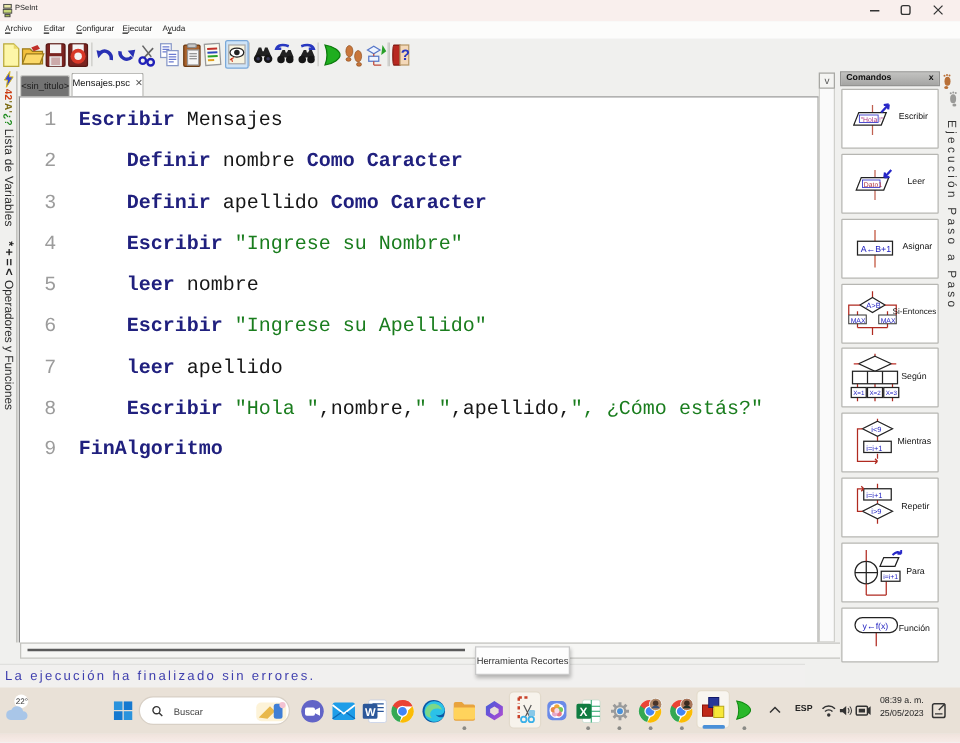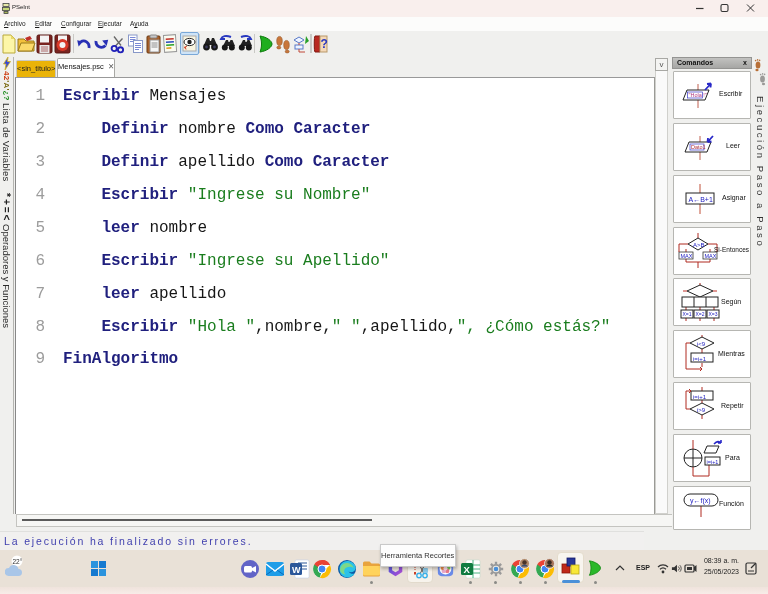--- a/index.html
+++ b/index.html
@@ -9,21 +9,21 @@
 #title .tt{position:absolute;left:20px;top:3px;font-size:9px;color:#333}
 
 #menu{left:0;top:17px;width:768px;height:14px;background:#fcfcfb;font-size:6.5px;color:#1a1a1a}
 #menu span{position:absolute;top:3px}
 #menu u{text-decoration-thickness:1px}
 
 #toolbar{left:0;top:31px;width:768px;height:26px;background:#f0f0ee}
 .tsep{position:absolute;top:3px;width:1px;height:19px;background:#c9c9c5}
 
 #tabbar{left:14px;top:57px;width:754px;height:20px}
-.tab1{position:absolute;left:2px;top:3px;width:40px;height:17px;background:#eab308;border:1px solid #c9c9c6;border-bottom:none;border-radius:2px 2px 0 0;font-size:7.5px;color:#222;text-align:right;line-height:15px}
+.tab1{position:absolute;left:2px;top:3px;width:40px;height:17px;background:#737373;border:1px solid #c9c9c6;border-bottom:none;border-radius:2px 2px 0 0;font-size:7.5px;color:#222;text-align:right;line-height:15px}
 .tab2{position:absolute;left:43px;top:1px;width:58px;height:19px;background:#fff;border:1px solid #a8a8a4;border-bottom:none;border-radius:2px 2px 0 0;font-size:7.5px;color:#111;text-align:right;line-height:16px}
 
 #lstrip{left:0;top:57px;width:14px;height:457px;background:#f0f0ee;border-right:1px solid #b4b4b0}
 .vtxt{position:absolute;writing-mode:vertical-rl;font-size:9.5px;color:#2a2a2a;left:1px;letter-spacing:0.2px}
 
 #editor{left:15px;top:77px;width:640px;height:437px;background:#fff;border-left:1px solid #888;border-top:1px solid #999;border-right:1px solid #9a9a96}
 #code{position:absolute;left:0;top:2.2px;font-family:"Liberation Mono",monospace;font-size:16px;line-height:32.9px;white-space:pre;color:#161616}
 .ln{display:inline-block;width:29px;text-align:right;color:#9c9c9c;margin-right:18px}
 .k{color:#20207e;font-weight:bold}
 .s{color:#1a7d1e}
@@ -36,21 +36,21 @@
 #cpanel{left:672px;top:60px;width:80px;height:475px;background:#f0f0ee}
 #chead{left:672px;top:57px;width:80px;height:12px;background:linear-gradient(#c2c2c0,#a6a6a4);border:1px solid #949492;font-size:7px;font-weight:bold;color:#111;padding-left:4px;line-height:10px}
 .cbtn{position:absolute;left:673px;width:78px;height:48px;background:#fff;border:1px solid #b6b6b2;border-radius:1px}
 .clbl{position:absolute;font-size:7px;color:#111}
 
 #rstrip{left:752px;top:57px;width:16px;height:478px;background:#f0f0ee}
 
 #status{left:0;top:531px;width:644px;height:19px;background:#f1f0ef;border-top:1px solid #e0e0de;font-size:10.5px;letter-spacing:1.85px;color:#3f3fae}
 #status span{position:absolute;left:4px;top:3px}
 
-#tooltip{left:380px;top:544px;width:76px;height:23px;background:#fdfdfd;border:1px solid #c9c9c9;box-shadow:1px 2px 3px rgba(0,0,0,.25);font-size:7.5px;color:#333;line-height:21px;z-index:9}
+#tooltip{left:380px;top:517px;width:76px;height:23px;background:#fdfdfd;border:1px solid #c9c9c9;box-shadow:1px 2px 3px rgba(0,0,0,.25);font-size:7.5px;color:#333;text-align:center;line-height:21px;z-index:9}
 
 #taskbar{left:0;top:550px;width:768px;height:37px;background:#e9e1d7}
 #tbbottom{left:0;top:587px;width:768px;height:7px;background:linear-gradient(#efe3dc,#f8ece8)}
 .dot{position:absolute;top:581px;width:3px;height:3px;border-radius:50%;background:#8a8a86}
 #search{left:111px;top:557px;width:121px;height:23px;background:#fff;border:1px solid #d8d0c6;border-radius:12px;font-size:7.5px;color:#444}
 .tray{position:absolute;font-size:7.5px;color:#222}
 </style></head>
 <body>
 <div id="stage">
 
@@ -361,20 +361,33 @@
       </g>
     </svg>
 
 <div class="abs" id="status">
       <span>La ejecución ha finalizado sin errores.</span>
     </div>
 <div class="abs" id="tooltip">Herramienta Recortes</div>
 
 <div class="abs" id="taskbar"></div>
 <div class="abs" id="tbbottom"></div>
+<div class="abs" id="search">
+      <svg class="abs" style="left:9px;top:6px" width="10" height="10" viewBox="0 0 12 12">
+        <circle cx="5" cy="5" r="3.4" fill="none" stroke="#333" stroke-width="1.3"></circle>
+        <line x1="7.6" y1="7.6" x2="10.6" y2="10.6" stroke="#333" stroke-width="1.3"></line>
+      </svg>
+      <span class="abs" style="left:27px;top:7px">Buscar</span>
+<svg class="abs" style="left:92px;top:1px" width="26" height="20" viewBox="0 0 26 20">
+        <rect x="1" y="3" width="24" height="15" rx="4" fill="#fdf3d8"></rect>
+        <path d="M3 15 L12 6 L16 10 L10 16 Z" fill="#e8b84b"></path>
+        <rect x="15" y="4" width="7" height="12" rx="2" fill="#3f7fd6"></rect>
+        <circle cx="22" cy="5" r="2.5" fill="#f3c2d2"></circle>
+      </svg>
+    </div>
 <div id="tasks">
 
  <svg class="abs" style="left:5px;top:555px" width="19" height="24" viewBox="0 0 19 24">
         <circle cx="12" cy="6" r="5.5" fill="#fff"></circle>
         <text x="7.5" y="8.5" font-size="6.5" fill="#333" font-family="Liberation Sans">22°</text>
         <path d="M3.5 21 a4 4 0 0 1 0.5 -8 a5 5 0 0 1 9.5 1 a3.4 3.4 0 0 1 0 7 z" fill="#a9c6e8"></path>
       </svg>
 
  <svg class="abs" style="left:91px;top:561px" width="15" height="15" viewBox="0 0 15 15">
         <rect x="0" y="0" width="7" height="7" fill="#2a93dd"></rect>

